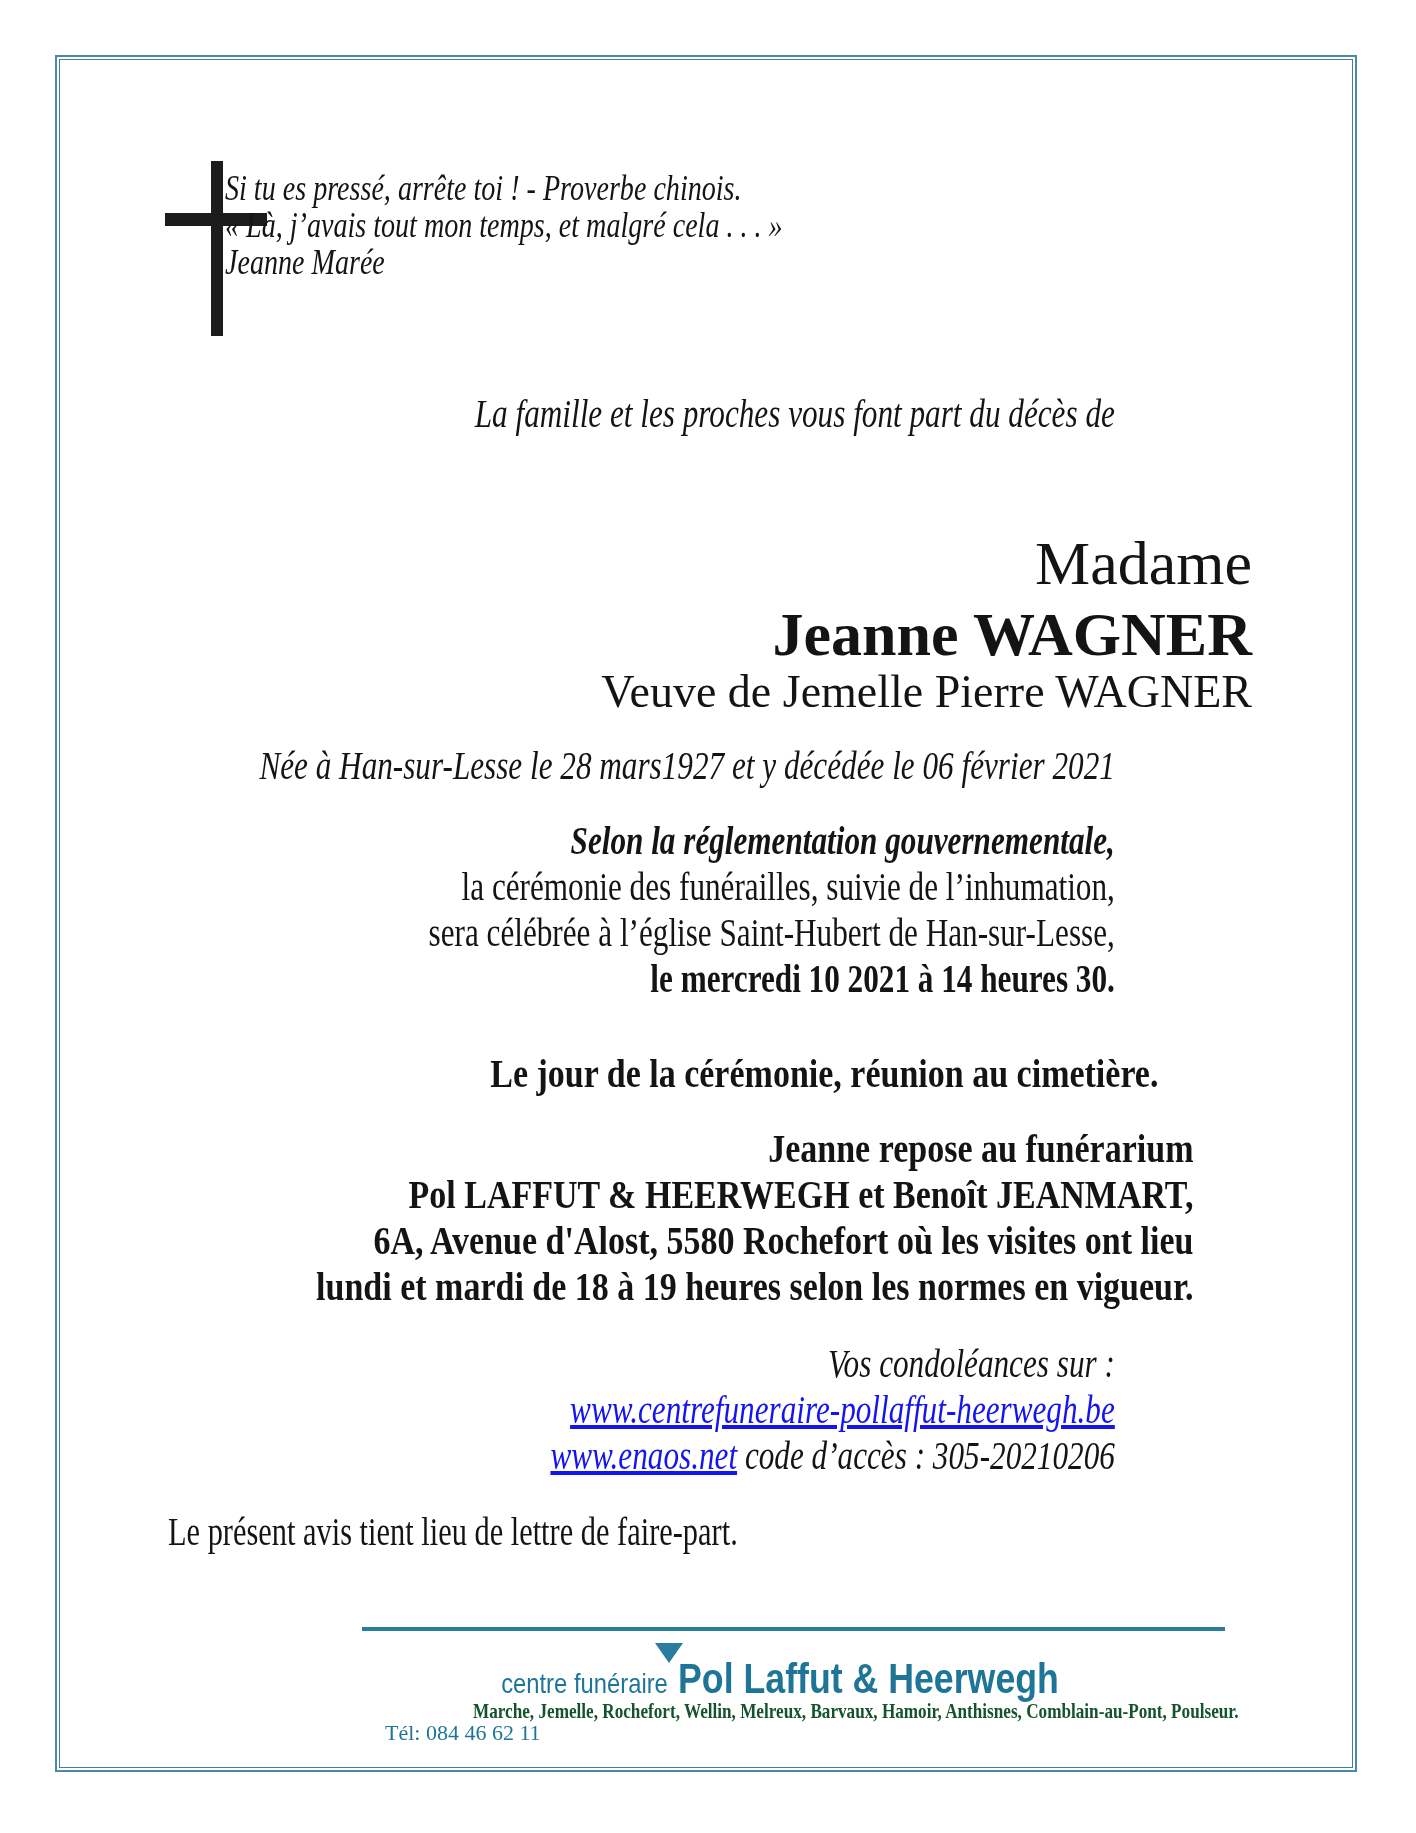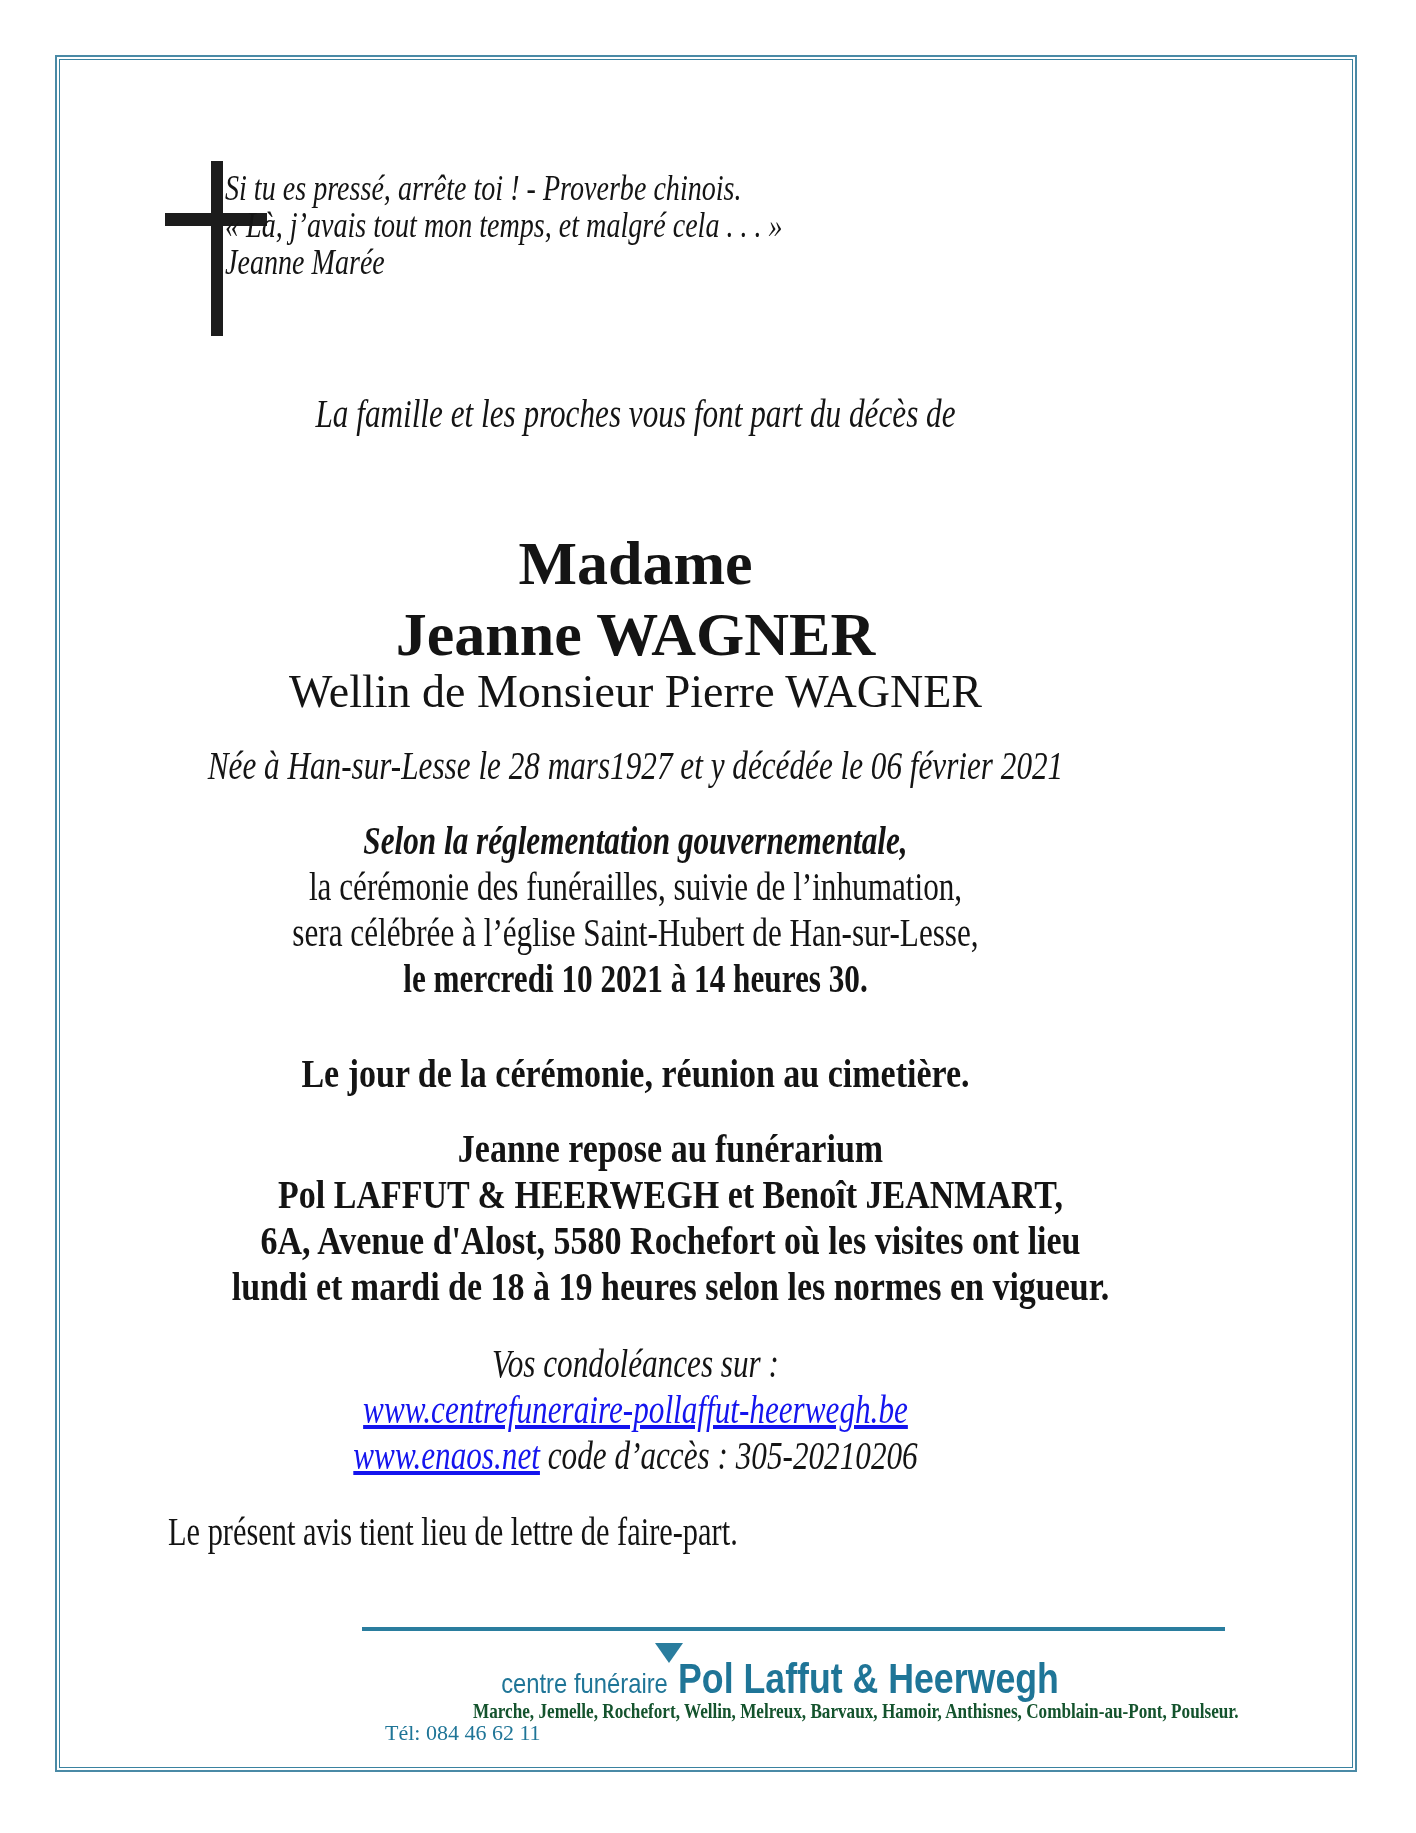--- a/index.html
+++ b/index.html
@@ -15,30 +15,30 @@
     border:2px solid #4a8aa6;box-sizing:border-box;
   }
   .page-border-inner{
     position:absolute;left:2px;top:2px;right:2px;bottom:2px;
     border:1px solid #3a82a0;
   }
   
   .cross-v{left:211px;top:161px;width:12px;height:175px;background:#1c1c1c;}
   .cross-h{left:165px;top:213px;width:102px;height:13px;background:#1c1c1c;}
   
-  .center-col{left:12px;width:1247px;text-align:center;}
+  .center-col{left:5px;width:1247px;text-align:right;}
   .cond78{transform:scaleX(0.78);transform-origin:50% 0;}
   .cond85{transform:scaleX(0.85);transform-origin:50% 0;}
   .condL{transform:scaleX(0.76);transform-origin:0 0;}
   .quote{
     left:115px;top:170px;width:1000px;
     font-style:italic;font-size:36px;line-height:37px;
   }
   .announce{top:391px;font-style:italic;font-size:40px;line-height:46px;}
-  .title-madame{top:528px;font-weight:bold;font-size:62px;line-height:70px;}
+  .title-madame{top:528px;font-weight:normal;font-size:62px;line-height:70px;}
   .title-name{top:599px;font-weight:bold;font-size:62px;line-height:70px;}
   .title-relation{top:666px;font-size:46px;line-height:52px;}
   .life-dates{top:743px;font-size:40px;line-height:46px;font-style:italic;}
   .ceremony{top:818px;font-size:40px;line-height:46px;}
   .ceremony .reg{font-weight:bold;font-style:italic;}
   .ceremony .dt{font-weight:bold;}
   .cemetery{top:1051px;font-weight:bold;font-size:40px;line-height:46px;}
   .funerarium{top:1126px;font-weight:bold;font-size:40px;line-height:46px;padding-left:35px;}
   .condolences{top:1341px;font-style:italic;font-size:40px;line-height:46px;}
   .condolences a{color:#1414ee;text-decoration:underline;}
@@ -86,21 +86,21 @@
     <div>Jeanne Marée</div>
   </div>
 </div>
 
 <div class="abs center-col announce">
   <div class="cond78">La famille et les proches vous font part du décès de</div>
 </div>
 
 <div class="abs center-col title-madame">Madame</div>
 <div class="abs center-col title-name">Jeanne WAGNER</div>
-<div class="abs center-col title-relation">Wellin de Monsieur Pierre WAGNER</div>
+<div class="abs center-col title-relation">Veuve de Jemelle Pierre WAGNER</div>
 
 <div class="abs center-col life-dates">
   <div class="cond78">Née à Han-sur-Lesse le 28 mars1927 et y décédée le 06 février 2021</div>
 </div>
 
 <div class="abs center-col ceremony">
   <div class="cond78">
     <div class="reg">Selon la réglementation gouvernementale,</div>
     <div>la cérémonie des funérailles, suivie de l’inhumation,</div>
     <div>sera célébrée à l’église Saint-Hubert de Han-sur-Lesse,</div>

